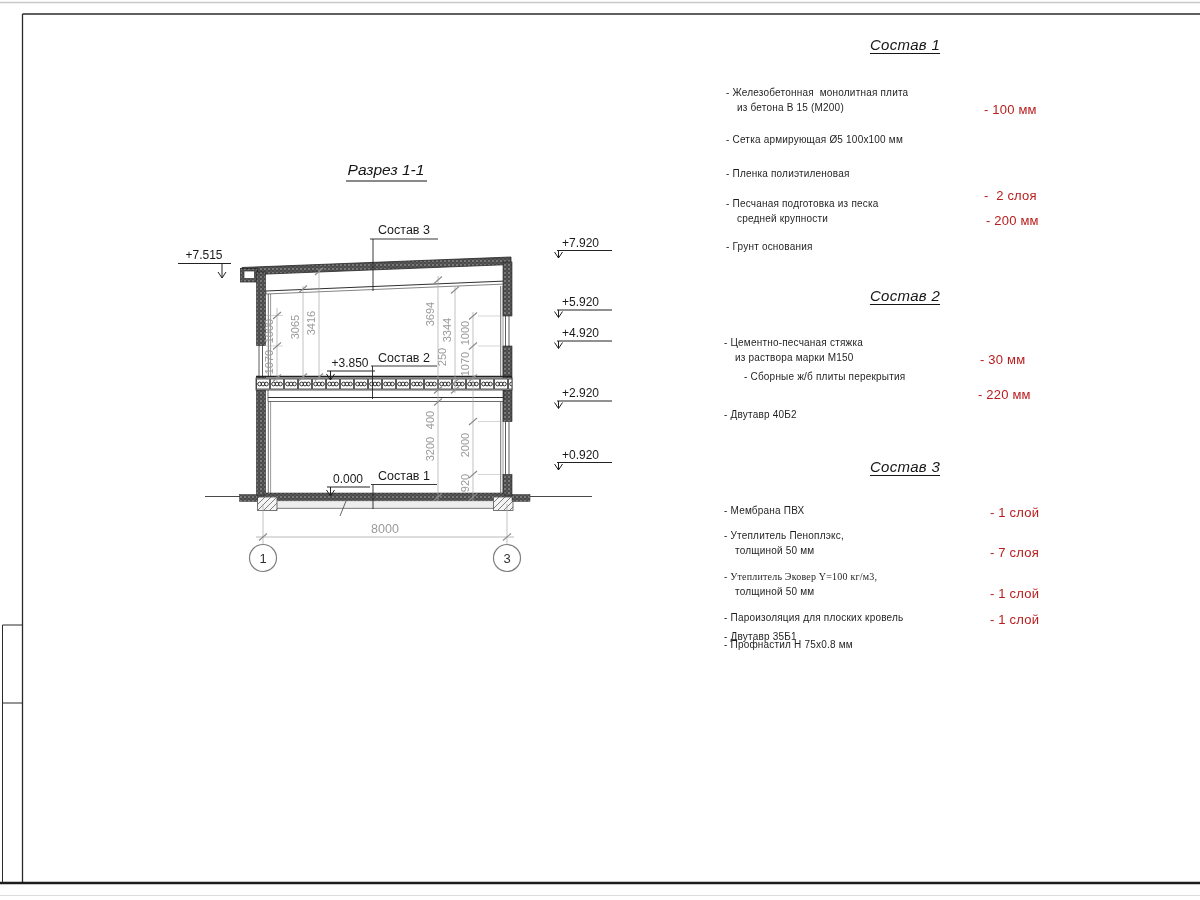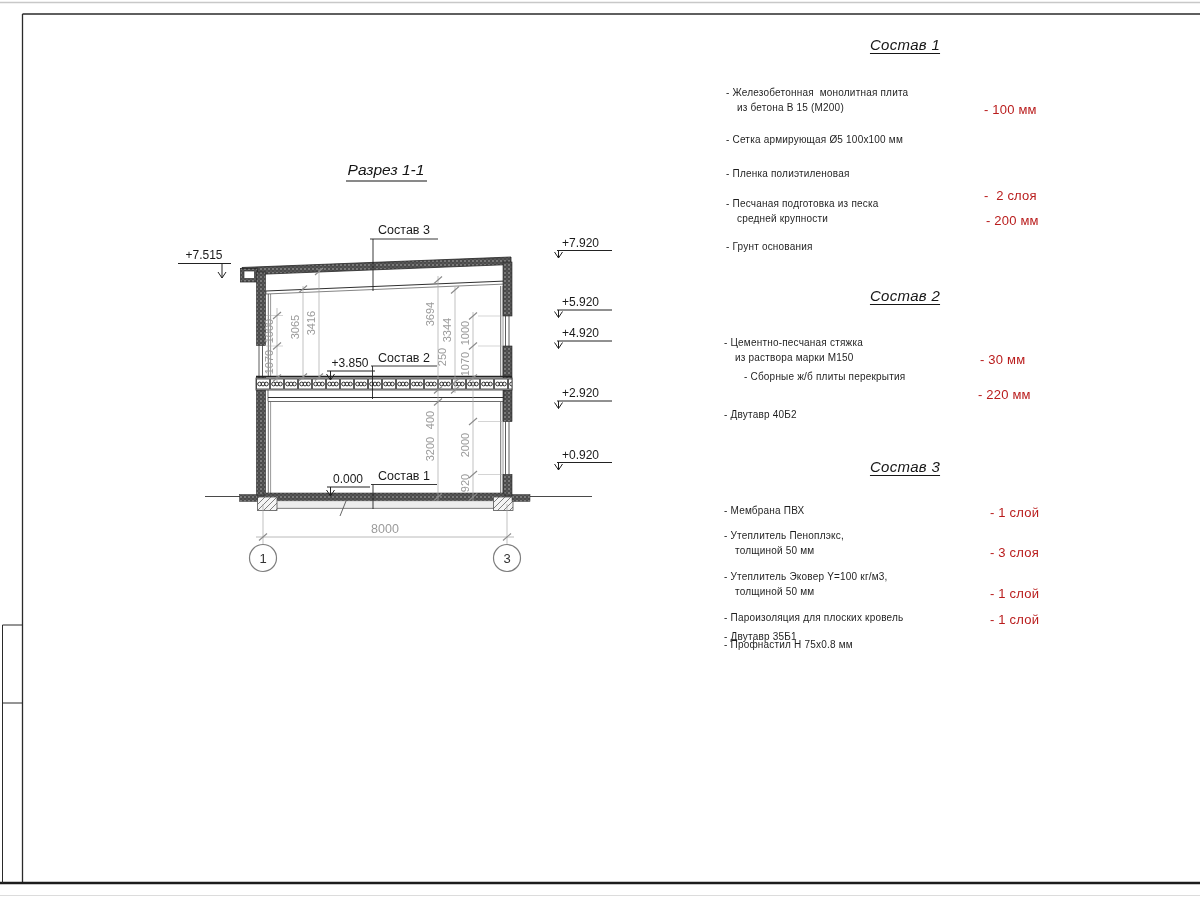--- a/index.html
+++ b/index.html
@@ -285,22 +285,22 @@
     <span class="abs item-value" style="left:978px;top:387px;">- 220 мм</span>
     <span class="abs item-line" style="left:724px;top:409px;">- Двутавр 40Б2</span>
   </div>
 
   <div>
     <div class="abs list-title" style="left:835px;top:458px;">Состав 3</div>
     <span class="abs item-line" style="left:724px;top:505px;">- Мембрана ПВХ</span>
     <span class="abs item-value" style="left:990px;top:505px;">- 1 слой</span>
     <span class="abs item-line" style="left:724px;top:530px;">- Утеплитель Пеноплэкс,</span>
     <span class="abs item-line" style="left:735px;top:545px;">толщиной 50 мм</span>
-    <span class="abs item-value" style="left:990px;top:545px;">- 3 слоя</span>
-    <span class="abs item-line" style="left:724px;top:571px;">- Утеплитель Эковер Y=100 кг/м3,</span>
+    <span class="abs item-value" style="left:990px;top:545px;">- 7 слоя</span>
+    <span class="abs item-line" style="left:724px;top:571px;font-family:Liberation Serif, serif;">- Утеплитель Эковер Y=100 кг/м3,</span>
     <span class="abs item-line" style="left:735px;top:586px;">толщиной 50 мм</span>
     <span class="abs item-value" style="left:990px;top:586px;">- 1 слой</span>
     <span class="abs item-line" style="left:724px;top:612px;">- Пароизоляция для плоских кровель</span>
     <span class="abs item-value" style="left:990px;top:612px;">- 1 слой</span>
     <span class="abs item-line" style="left:724px;top:639px;">- Профнастил Н 75x0.8 мм</span>
     <span class="abs item-line" style="left:724px;top:631px;">- Двутавр 35Б1</span>
   </div>
 
 </div>
 

